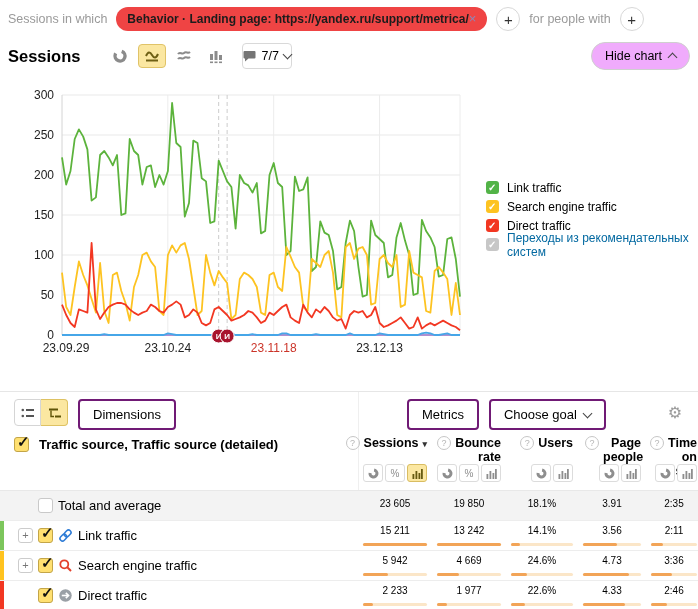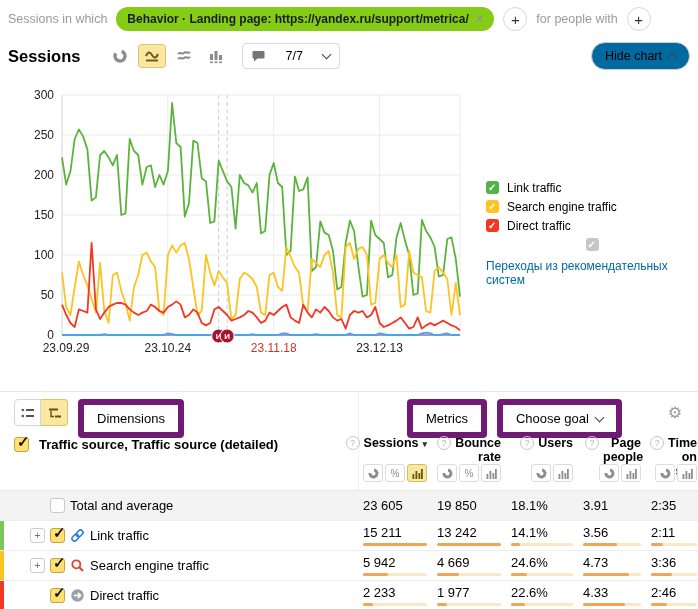--- a/index.html
+++ b/index.html
@@ -3,63 +3,63 @@
 <meta charset="utf-8">
 <style>
   html,body{margin:0;padding:0;background:#fff;}
   .app{position:relative;width:698px;height:609px;background:#fff;overflow:hidden;
        font-family:"Liberation Sans",sans-serif;color:#000;}
   button{font-family:"Liberation Sans",sans-serif;}
 
   
   .filter-bar{position:absolute;top:7px;left:8px;display:flex;align-items:center;gap:9px;
               font-size:12.5px;color:#9a9a9a;}
-  .chip{display:flex;align-items:center;gap:7px;background:#84cc16;border-radius:14px;
+  .chip{display:flex;align-items:center;background:#ef4444;border-radius:14px;
         padding:5px 11px;color:#1c1c1c;font-weight:bold;font-size:12px;cursor:pointer;}
   .chip .x{color:#8d86b8;font-weight:normal;font-size:13px;line-height:10px;}
   .chip .x::after{content:"\00d7";}
   .plus-btn{width:24px;height:24px;border-radius:50%;border:1px solid #d8d8d8;background:#fff;
             color:#333;font-size:15px;line-height:21px;text-align:center;padding:0;cursor:pointer;}
   .plus-btn::after{content:"+";}
 
   
   .section-header{position:absolute;top:42px;left:8px;width:682px;display:flex;align-items:center;}
   .sec-title{font-size:16.5px;font-weight:bold;}
   .charttype-group{display:flex;gap:4px;margin-left:26px;}
   .icon-btn{width:28px;height:24px;border:1px solid transparent;border-radius:4px;background:transparent;
             display:flex;align-items:center;justify-content:center;padding:0;cursor:pointer;}
   .icon-btn.selected{background:#fbe7a1;border-color:#e0c368;}
-  .notes-dd{margin-left:12px;display:flex;align-items:center;gap:20px;border:1px solid #d9d9d9;
-            border-radius:4px;background:#fff;padding:5px 9px;font-size:12.5px;cursor:pointer;}
-  .hide-chart{margin-left:auto;border:1px solid #cfcfcf;border-radius:15px;background:#0369a1;
+  .notes-dd{margin-left:12px;display:flex;align-items:center;gap:5px;border:1px solid #d9d9d9;
+            border-radius:4px;background:#fff;padding:5px 0;font-size:12.5px;cursor:pointer;}
+  .hide-chart{margin-left:auto;border:1px solid #cfcfcf;border-radius:15px;background:#f0abfc;
               padding:6px 13px;font-size:12.5px;display:flex;gap:7px;align-items:center;cursor:pointer;}
   .chev{width:6px;height:6px;border-right:1.5px solid #444;border-bottom:1.5px solid #444;
         transform:rotate(45deg);margin-top:-3px;}
   .chev.up{transform:rotate(-135deg);margin-top:3px;}
 
   
   .chart-svg{position:absolute;left:0;top:84px;}
   .legend{position:absolute;left:486px;top:181px;display:flex;flex-direction:column;gap:6px;font-size:12px;}
   .legend-item{display:flex;align-items:center;gap:8px;cursor:pointer;height:13px;}
-  .legend-item.disabled{color:#0369a1;flex-direction:column;}
+  .legend-item.disabled{color:#0369a1;}
   .lsq{width:13px;height:13px;border-radius:3px;position:relative;flex:none;}
   .lsq::after{content:"\2713";color:#fff;font-size:10px;font-weight:bold;position:absolute;left:2px;top:0px;line-height:13px;}
 
   
   .divider-h{position:absolute;left:0;top:391px;width:698px;height:1px;background:#e6e6e6;}
   .divider-v{position:absolute;left:358px;top:392px;width:1px;height:217px;background:#efefef;}
 
   .toolbar{position:absolute;top:399px;left:14px;width:670px;height:28px;}
   .vt{position:absolute;left:0;top:0;display:flex;}
   .tbtn{width:27px;height:27px;border:1px solid #d5d5d5;background:#fff;display:flex;align-items:center;
         justify-content:center;padding:0;cursor:pointer;}
   .tbtn:first-child{border-radius:4px 0 0 4px;}
   .tbtn:last-child{border-radius:0 4px 4px 0;border-left:none;}
   .tbtn.selected{background:#fbe7a1;border-color:#dec263;}
-  .btn{border:6px solid #701a75;border-radius:4px;background:#fff;font-size:13px;padding:6px 13px;
+  .btn{border:2px solid #701a75;border-radius:4px;background:#fff;font-size:13px;padding:6px 13px;
        cursor:pointer;display:flex;align-items:center;gap:7px;}
   .dim-btn{position:absolute;left:64px;top:0;}
   .right-btns{position:absolute;left:349px;top:0;display:flex;gap:10px;margin-left:44px;}
   .gear{position:absolute;right:2px;top:4px;font-family:"DejaVu Sans",sans-serif;font-size:16px;
         color:#9b9b9b;background:none;border:none;padding:0;cursor:pointer;}
   .gear::after{content:"\2699";}
 
   .thead-left{position:absolute;top:437px;left:14px;display:flex;gap:10px;align-items:flex-start;}
   .thead-title{font-size:13px;font-weight:bold;margin-top:0px;}
 
@@ -74,33 +74,33 @@
   .toggles{position:absolute;left:363px;top:464px;width:334px;}
   .tg{display:flex;gap:2px;justify-content:flex-end;}
   .tgb{width:20px;height:18px;border:1px solid #dcdcdc;border-radius:3px;background:#fff;display:flex;
        align-items:center;justify-content:center;padding:0;cursor:pointer;color:#8e8e8e;font-size:10px;}
   .tgb.selected{background:#fbe7a1;border-color:#d9bd62;color:#665a10;}
 
   .rows{position:absolute;left:0;top:490px;width:698px;}
   .trow{position:relative;height:29px;border-bottom:1px solid #ededed;box-sizing:content-box;background:#fff;}
   .trow.total{background:#f3f3f3;border-top:1px solid #e8e8e8;}
   .stripe{position:absolute;left:0;top:0;width:4px;height:100%;}
-  .rleft{position:absolute;left:16px;top:0;height:100%;display:flex;align-items:center;gap:5px;padding-left:14px;}
+  .rleft{position:absolute;left:4px;top:0;height:100%;display:flex;align-items:center;gap:5px;padding-left:14px;}
   .expand{width:15px;height:15px;border:1px solid #ccc;border-radius:3px;background:#fff;color:#777;
           font-size:11px;line-height:13px;text-align:center;padding:0;cursor:pointer;flex:none;}
   .expand::after{content:"+";}
   .expand.hidden{visibility:hidden;}
   .cb{width:15px;height:15px;border:1px solid #c9c9c9;border-radius:3px;background:#fff;position:relative;
       flex:none;cursor:pointer;box-sizing:border-box;}
   .cb.checked{background:#ffe071;border-color:#c3a548;}
   .cb.checked::after{content:"\2713";position:absolute;left:2px;top:-5px;font-size:15px;font-weight:bold;color:#111;}
   .ricon{flex:none;display:flex;align-items:center;justify-content:center;width:15px;}
   .rlabel{font-size:13px;white-space:nowrap;}
   .rright{position:absolute;left:363px;top:0;width:334px;height:100%;}
-  .cell{position:relative;padding-top:4px;text-align:left;font-size:13px;}
+  .cell{position:relative;padding-top:4px;text-align:center;font-size:10px;}
   .trow.total .cell{padding-top:7px;}
   .track{position:absolute;left:0;right:0;bottom:4px;height:3px;background:#fbe6c8;border-radius:2px;}
   .fill{height:100%;background:#f2a457;border-radius:2px;}
 </style>
 </head>
 <body>
 
 <div class="app">
 
   <div class="filter-bar">

